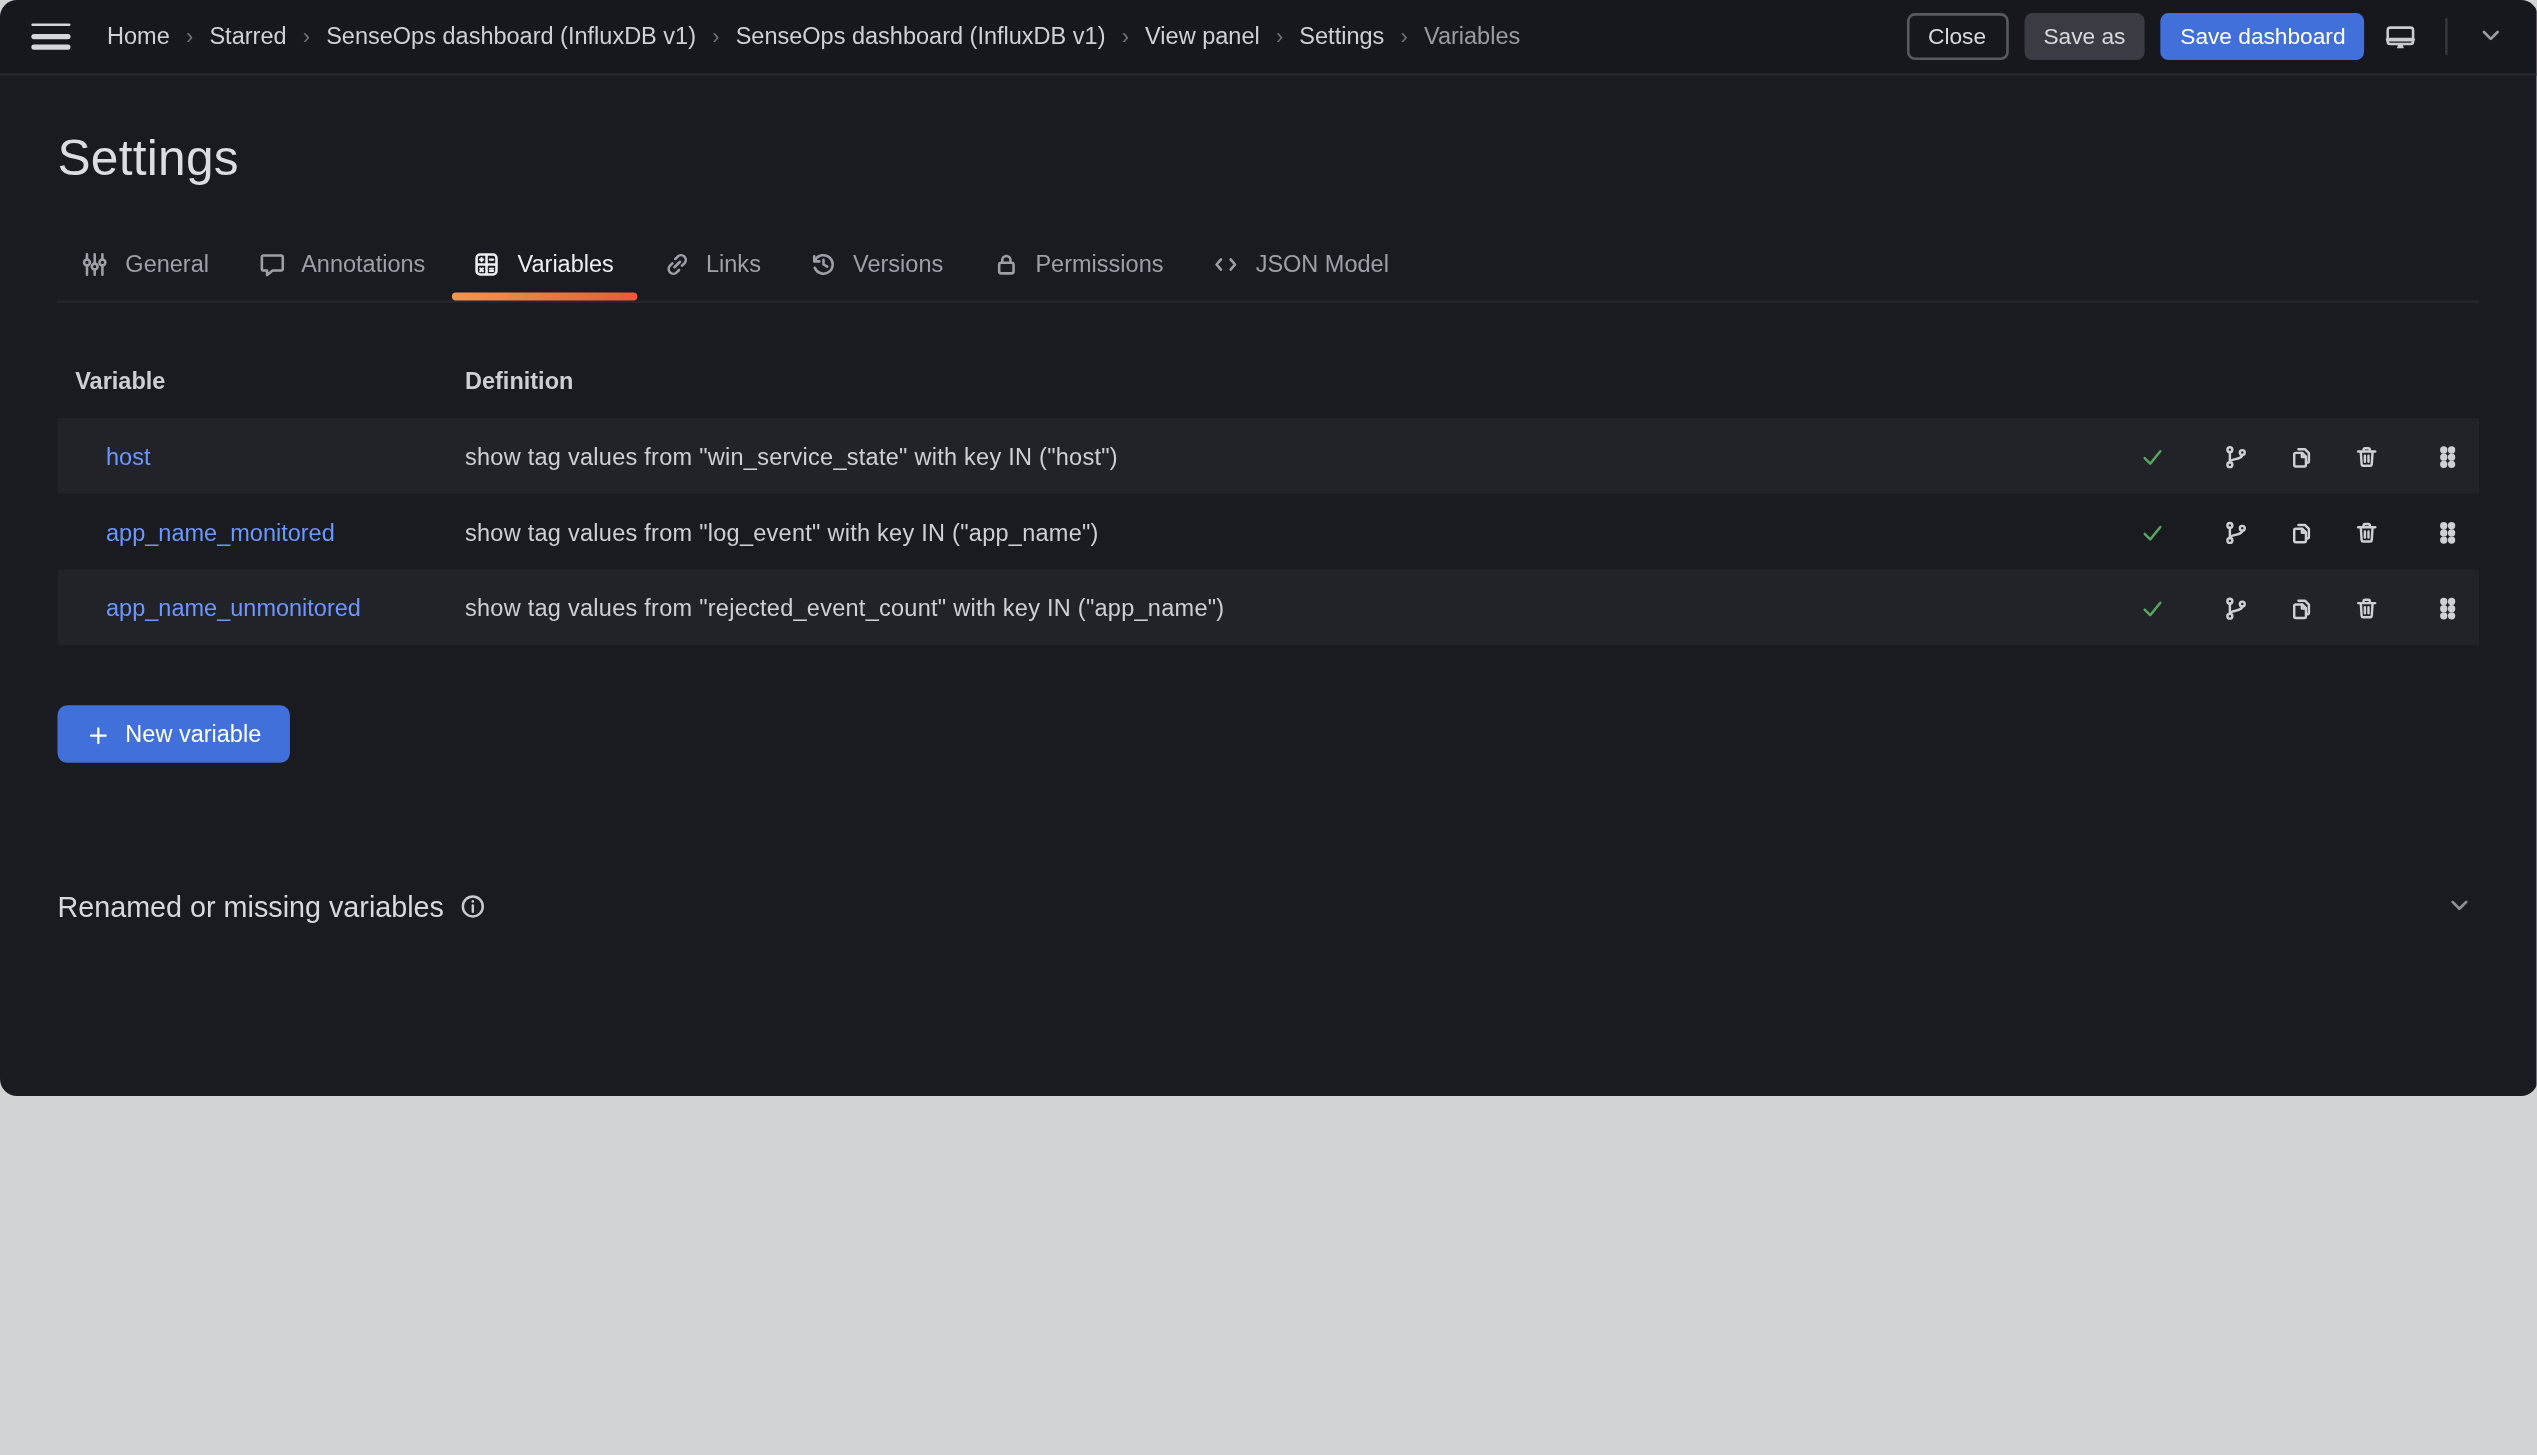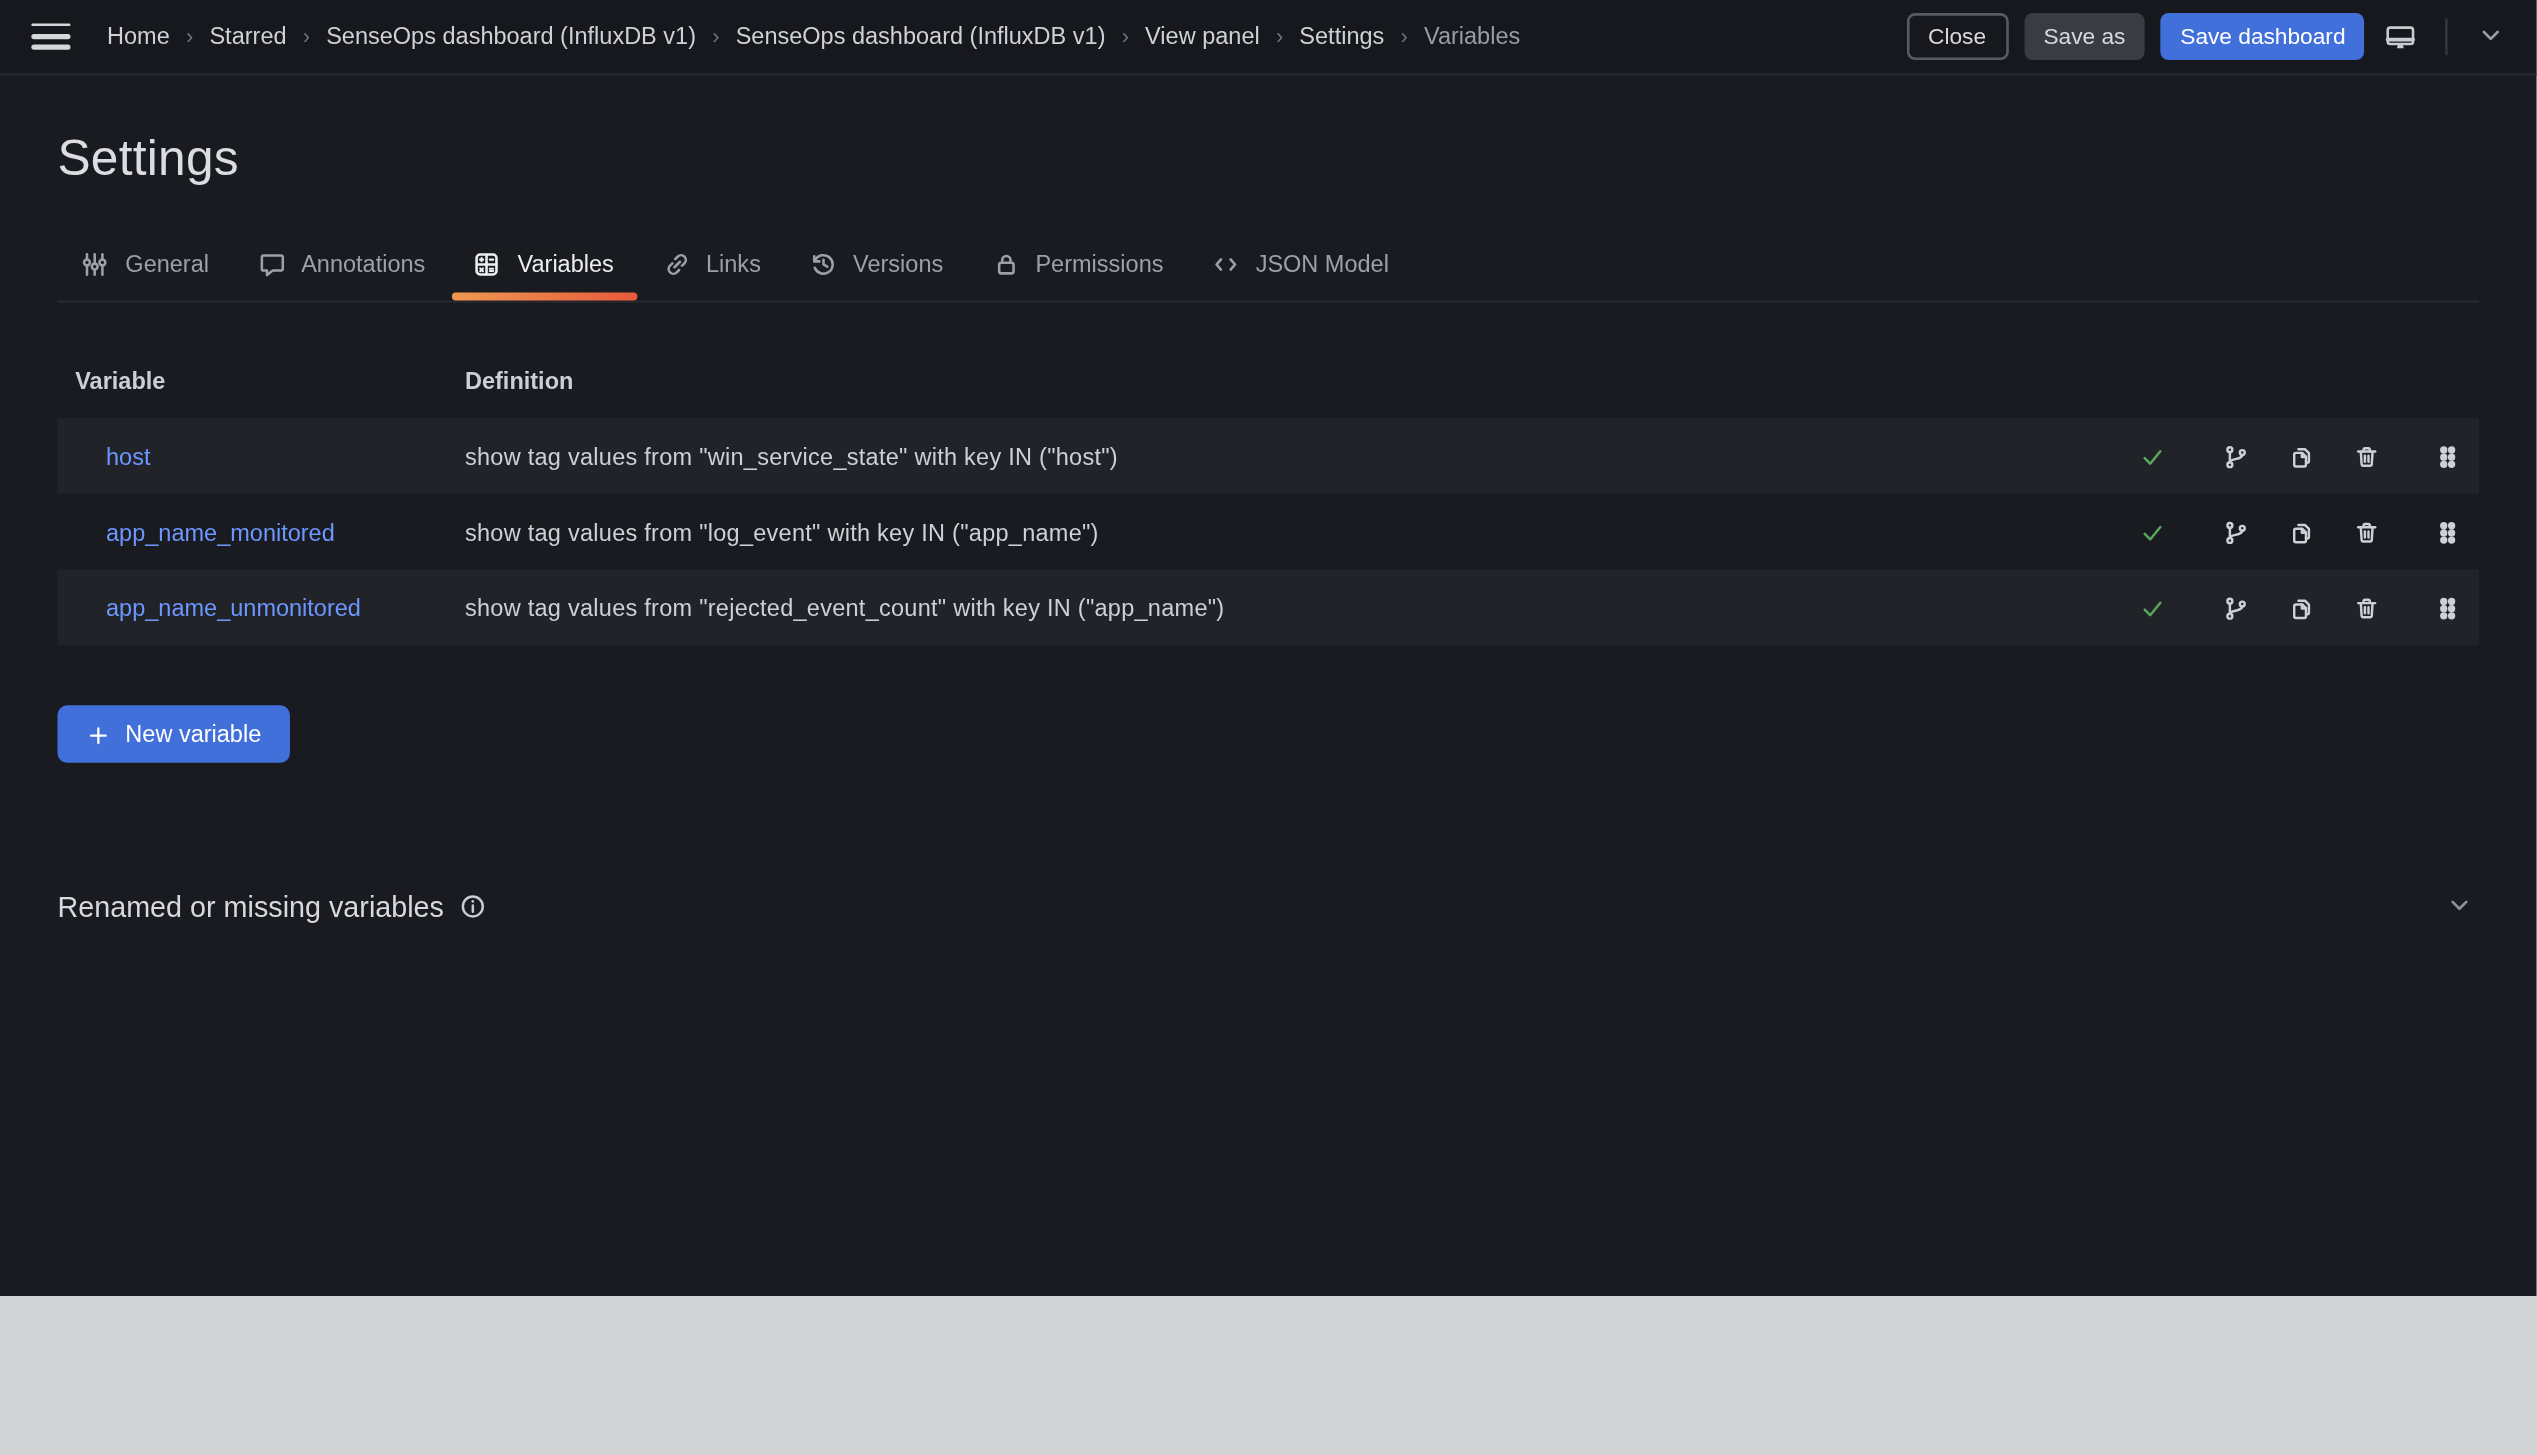--- a/index.html
+++ b/index.html
@@ -1,17 +1,17 @@
 <!DOCTYPE html>
 <html style="font-size:10px"><head>
 <meta charset="utf-8">
 <style>
   html,body{margin:0;padding:0;overflow:hidden;}
   body{background:#d2d3d5;font-family:"Liberation Sans","DejaVu Sans",sans-serif;-webkit-font-smoothing:antialiased;}
-  .viewport{position:relative;width:2538px;height:1296px;overflow:hidden;background:#d2d3d5;}
+  .viewport{position:relative;width:2538px;height:1096px;overflow:hidden;background:#d2d3d5;border-radius:17px;}
   .screen{position:absolute;top:0;left:0;width:971px;height:558px;transform:scale(2.6122449);transform-origin:0 0;}
   .window{position:absolute;top:0;left:0;right:0;bottom:0.9px;background:#191b20;border-radius:0 0 5px 5px;overflow:hidden;}
 
   svg{display:block;}
   .ic{width:10px;height:10px;fill:none;stroke:currentColor;stroke-width:1.5;stroke-linecap:round;stroke-linejoin:round;}
 
   
   .topbar{height:28.5px;background:#17181d;border-bottom:0.6px solid #26272e;display:flex;align-items:center;padding:0 10px 0 12.4px;box-sizing:border-box;}
   .hamburger{width:15px;height:10.5px;display:flex;flex-direction:column;justify-content:space-between;background:none;border:none;padding:0;margin-right:13.6px;cursor:pointer;}
   .hamburger .bar{height:1.9px;border-radius:1.2px;background:#d6d7dc;}

